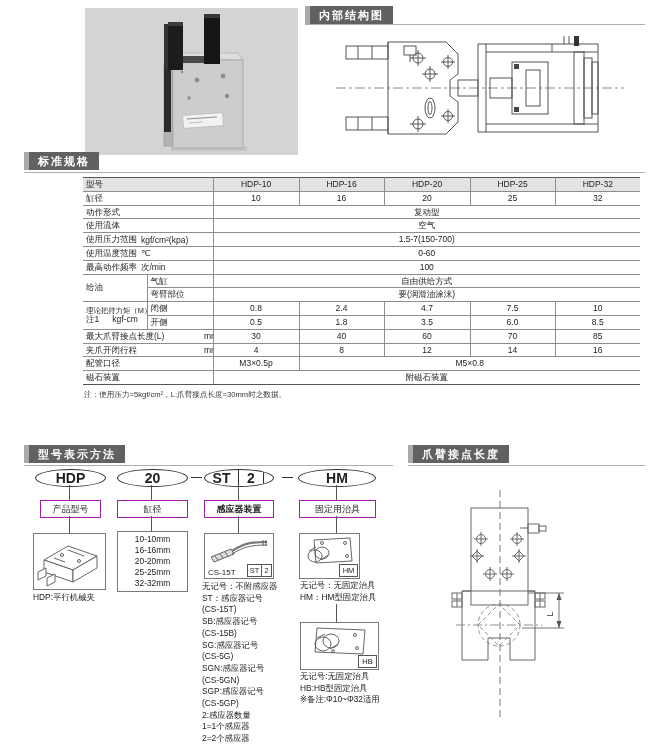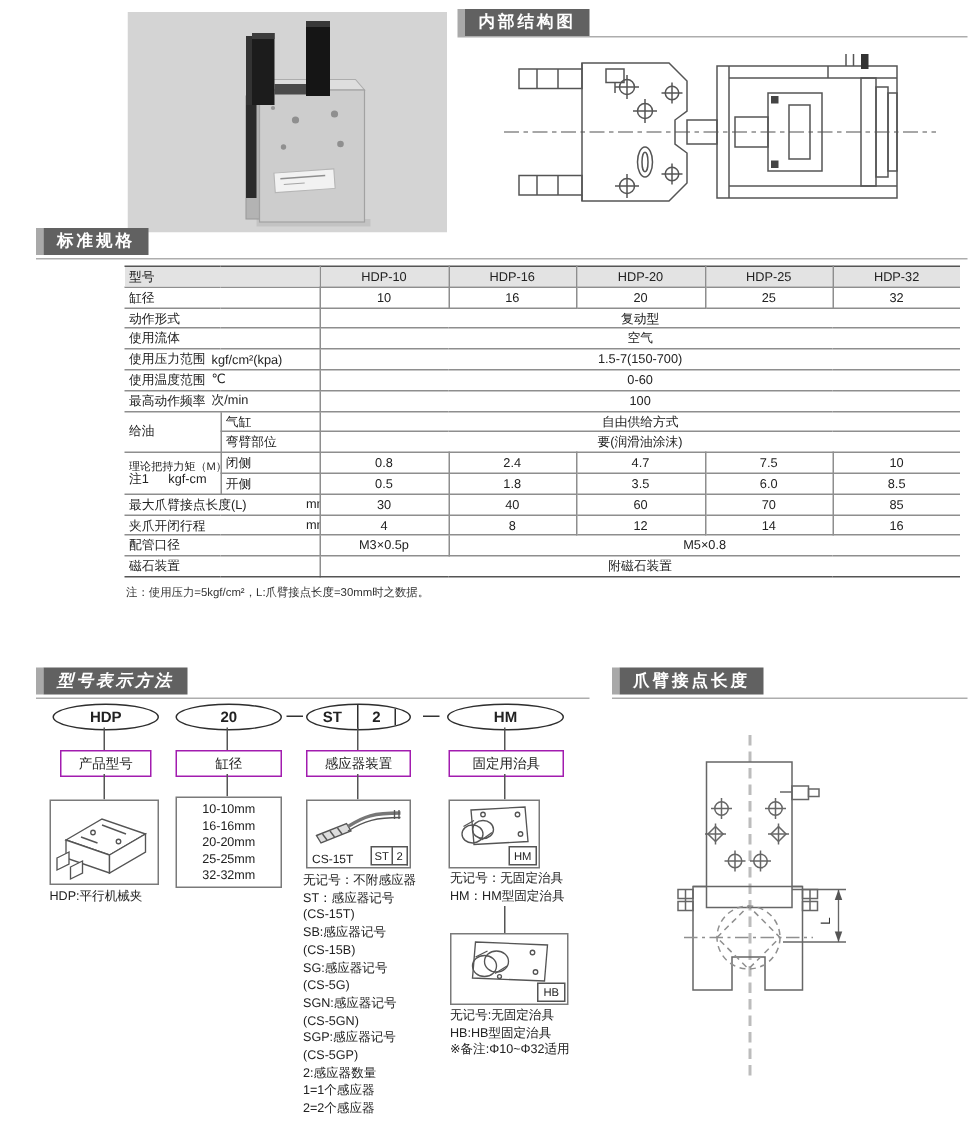--- a/index.html
+++ b/index.html
@@ -23,21 +23,21 @@
   .spec tr:last-child td{border-bottom:1.6px solid #555;}
   .spec td.lbl{text-align:left;padding-left:3px;position:relative;}
   .spec td.lbl .unit{position:absolute;top:50%;transform:translateY(-50%);}
   .u-mid{left:58px;} .u-far{left:97px;margin-left:24px;}
   .tq1{font-size:7.4px;text-align:left;} .tq2{display:flex;text-align:left;font-size:8.5px;}
   .tq2 .tq-unit{margin-left:13px;}
   .note{position:absolute;left:84px;top:390px;font-size:7.6px;color:#333;white-space:nowrap;}
   
   .bub{position:absolute;height:16px;border:1.2px solid #2e2e2e;border-radius:50%;
        background:#fff;display:flex;align-items:center;justify-content:center;
-       font-weight:bold;font-size:10px;overflow:hidden;}
+       font-weight:bold;font-size:14px;overflow:hidden;}
   .bub .seg{height:100%;display:flex;align-items:center;justify-content:center;}
   .bub .seg.bdr{border-left:1px solid #2e2e2e;}
   .dash{position:absolute;width:11px;height:1.3px;background:#333;}
   .vline{position:absolute;width:1px;background:#555;}
   .lbox{position:absolute;height:16px;border:1px solid #a21caf;background:#fff;
         display:flex;align-items:center;justify-content:center;font-size:9px;}
   .ibox{position:absolute;border:1px solid #7a7a7a;background:#fff;}
   .tag{border:1px solid #555;background:#fff;font-size:7.5px;line-height:10px;
        display:inline-flex;align-items:center;justify-content:center;}
   .tline{font-size:8.4px;line-height:11.7px;white-space:nowrap;color:#222;}
@@ -259,21 +259,21 @@
       <td colspan="4">M5×0.8</td>
     </tr>
     <tr>
       <td class="lbl" colspan="2">磁石装置</td>
       <td colspan="5">附磁石装置</td>
     </tr>
   </tbody>
     </table>
   <div class="note">注：使用压力=5kgf/cm²，L:爪臂接点长度=30mm时之数据。</div>
 
-  <div class="sec" style="left:24px;top:445px;font-style:italic;">
+  <div class="sec" style="left:24px;top:445px;">
     <div class="strip"></div>
     <div class="bar">型号表示方法</div>
   </div>
   <div class="rule" style="left:24px;top:465px;width:369px;"></div>
 
   <div class="bub" style="left:35px;top:469px;width:69px;">
     <span>HDP</span>
   </div>
   <div class="bub" style="left:117px;top:469px;width:69px;">
     <span>20</span>
@@ -289,21 +289,21 @@
     <span>HM</span>
   </div>
 
   <div class="vline" style="left:69px;top:485px;height:15px;"></div>
   <div class="vline" style="left:151px;top:485px;height:15px;"></div>
   <div class="vline" style="left:238px;top:485px;height:15px;"></div>
   <div class="vline" style="left:336px;top:485px;height:15px;"></div>
 
   <div class="lbox" style="left:40px;top:500px;width:59px;">产品型号</div>
   <div class="lbox" style="left:117px;top:500px;width:69px;">缸径</div>
-  <div class="lbox" style="left:204px;top:500px;width:68px;">感应器装置</div>
+  <div class="lbox" style="left:204px;top:500px;width:68px;font-weight:bold;">感应器装置</div>
   <div class="lbox" style="left:299px;top:500px;width:75px;">固定用治具</div>
 
   <div class="vline" style="left:69px;top:516px;height:17px;"></div>
   <div class="vline" style="left:151px;top:516px;height:15px;"></div>
   <div class="vline" style="left:238px;top:516px;height:17px;"></div>
   <div class="vline" style="left:336px;top:516px;height:17px;"></div>
 
   <div class="ibox" style="left:33px;top:533px;width:71px;height:55px;">
     <svg width="69" height="53" viewBox="0 0 69 53">
       <g stroke="#555" fill="#fff" stroke-width="0.9">

